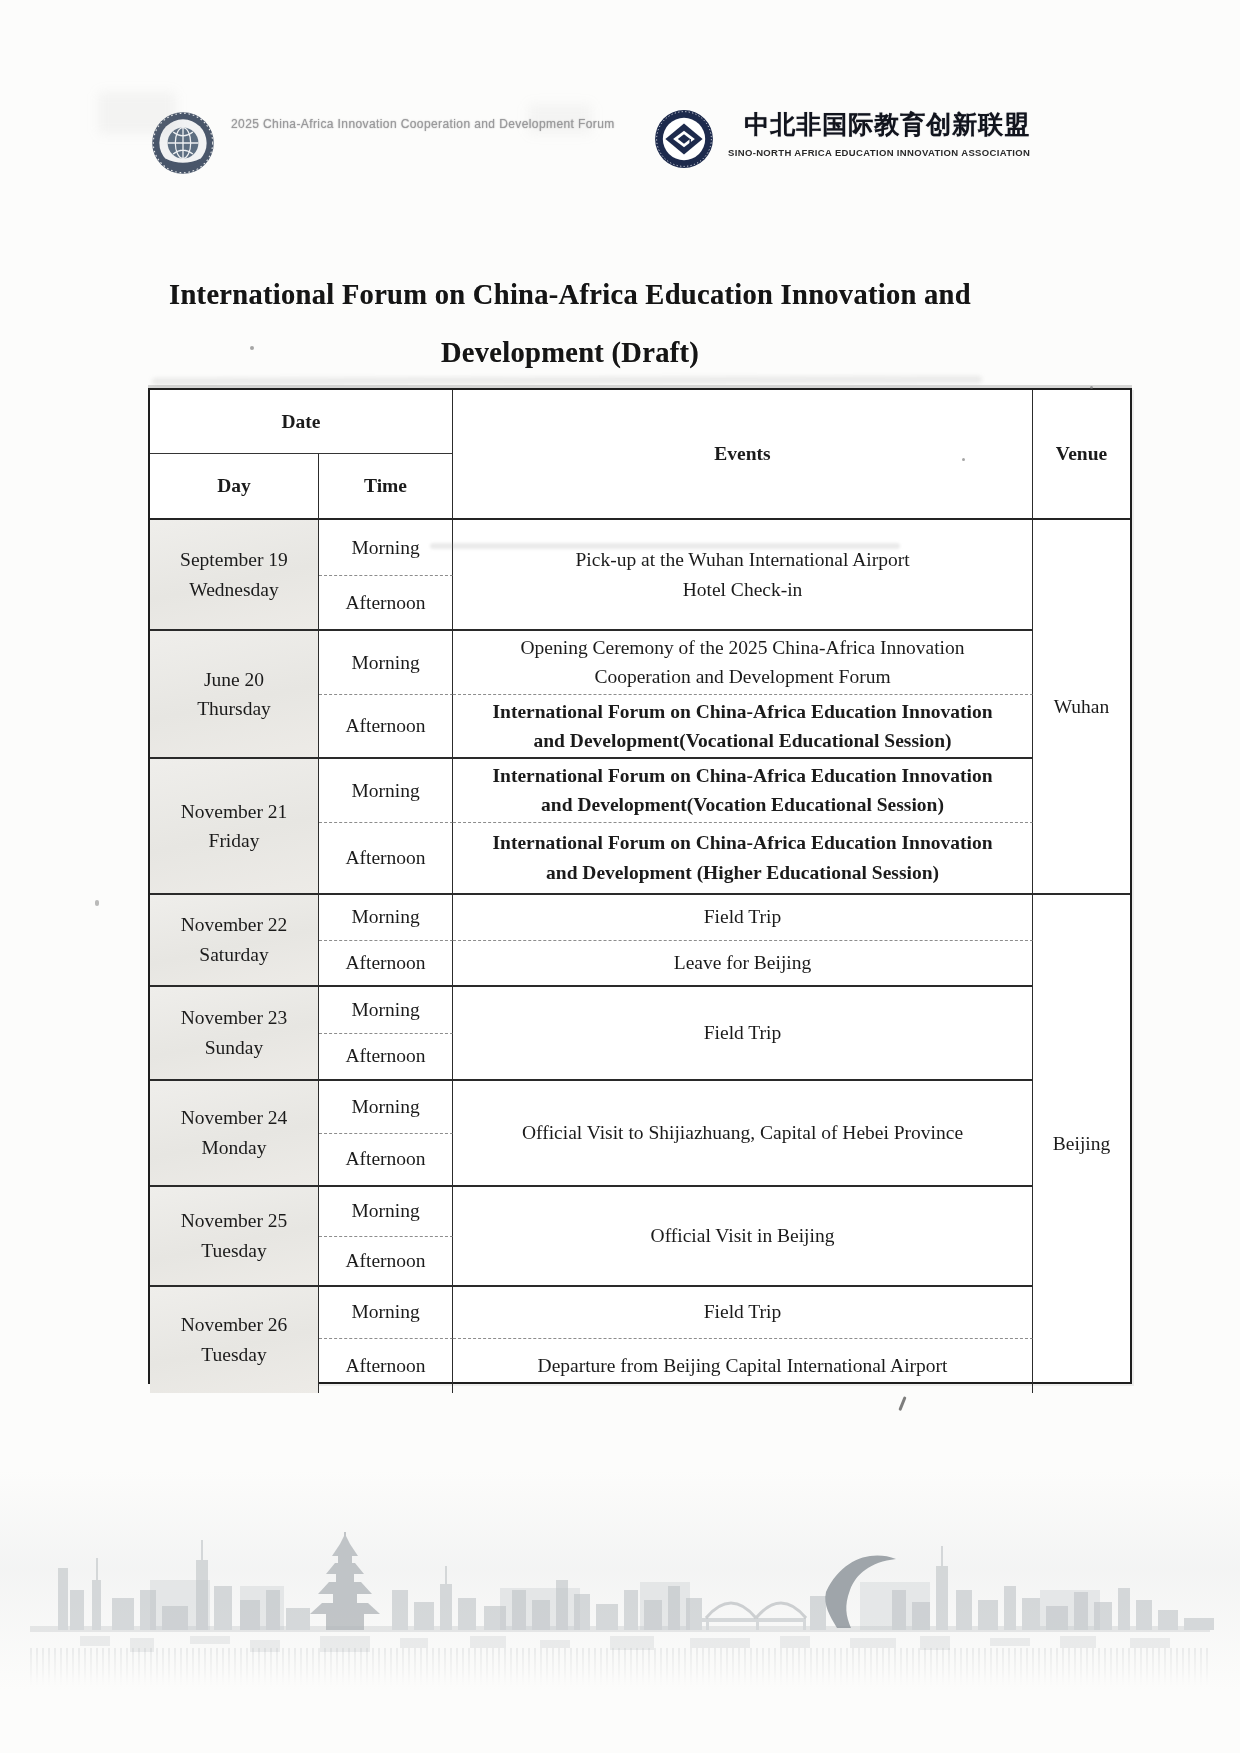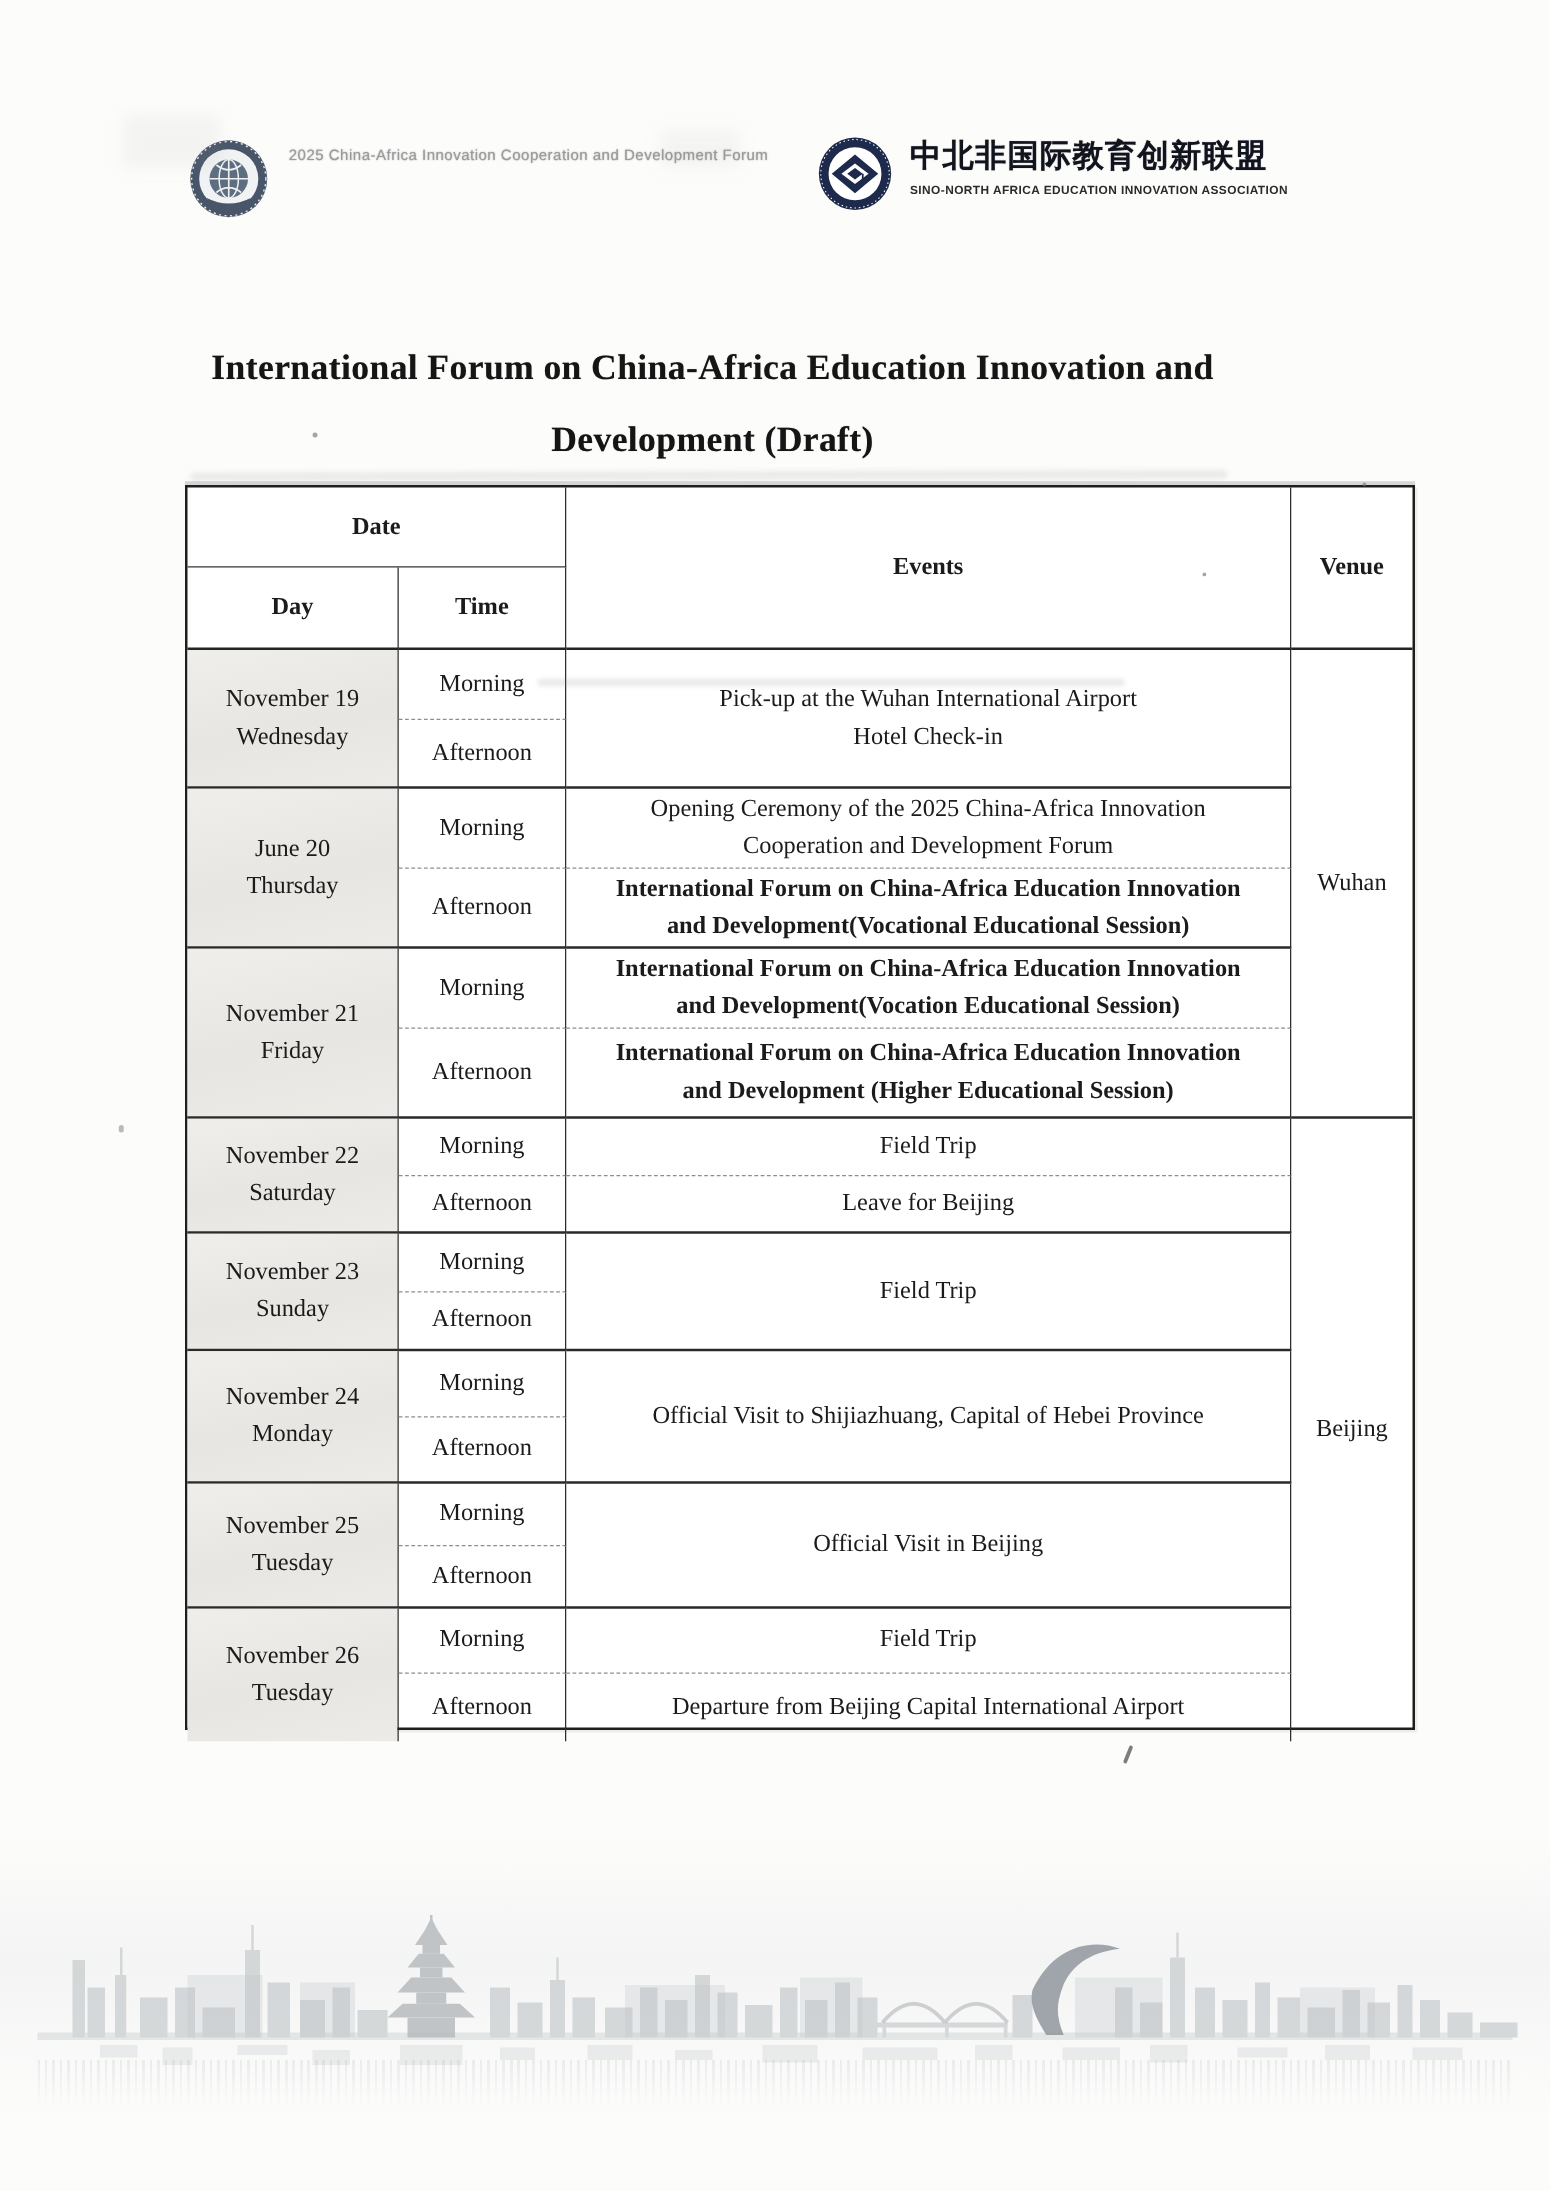--- a/index.html
+++ b/index.html
@@ -17,21 +17,21 @@
   .logo-left .cn{
     font-family:"DejaVu Sans",sans-serif;font-weight:bold;font-size:26px;
     color:#4a4a4d;letter-spacing:1.5px;text-shadow:0 0 1px rgba(70,70,70,.45);
   }
   .logo-left .en{
     margin-top:7px;font-family:"Liberation Sans",sans-serif;font-size:12px;
     color:#9a9a9c;letter-spacing:.4px;text-shadow:0 0 1.3px rgba(150,150,150,.9);
   }
   .logo-right .cn{
     font-family:"DejaVu Sans",sans-serif;font-weight:bold;font-size:25px;
-    color:#11141d;letter-spacing:1px;text-shadow:0 0 .8px rgba(0,0,20,.5);
+    color:#11141d;letter-spacing:1px;text-shadow:0 0 .8px rgba(0,0,20,.5);text-align:right;
   }
   .logo-right .en{
     margin-top:6px;font-family:"Liberation Sans",sans-serif;font-size:9.5px;font-weight:bold;
     color:#2a2a2a;letter-spacing:.35px;text-align:right;
   }
   
   .doc-title{
     position:absolute;left:70px;top:266px;width:1000px;margin:0;
     text-align:center;font-size:28.5px;font-weight:bold;color:#151515;
     line-height:2.05;letter-spacing:.3px;
@@ -150,21 +150,21 @@
           <tr style="height: 64px;">
             <td class="hdr h-date" colspan="2">Date</td>
             <td class="hdr h-events" rowspan="2">Events</td>
             <td class="hdr h-venue" rowspan="2">Venue</td>
           </tr>
           <tr style="height: 66px;">
             <td class="hdr h-day">Day</td>
             <td class="hdr h-time">Time</td>
           </tr>
           <tr style="height: 56px;">
-            <td class="day bend" rowspan="2">November 19
+            <td class="day bend" rowspan="2">September 19
 Wednesday</td>
             <td class="time dash">Morning</td>
             <td class="ev span2 bend" rowspan="2">Pick-up at the Wuhan International Airport
 Hotel Check-in</td>
             <td class="venue bend" rowspan="6">Wuhan</td>
           </tr>
           <tr style="height: 55px;">
             <td class="time bend">Afternoon</td>
           </tr>
           <tr style="height: 57px;">

